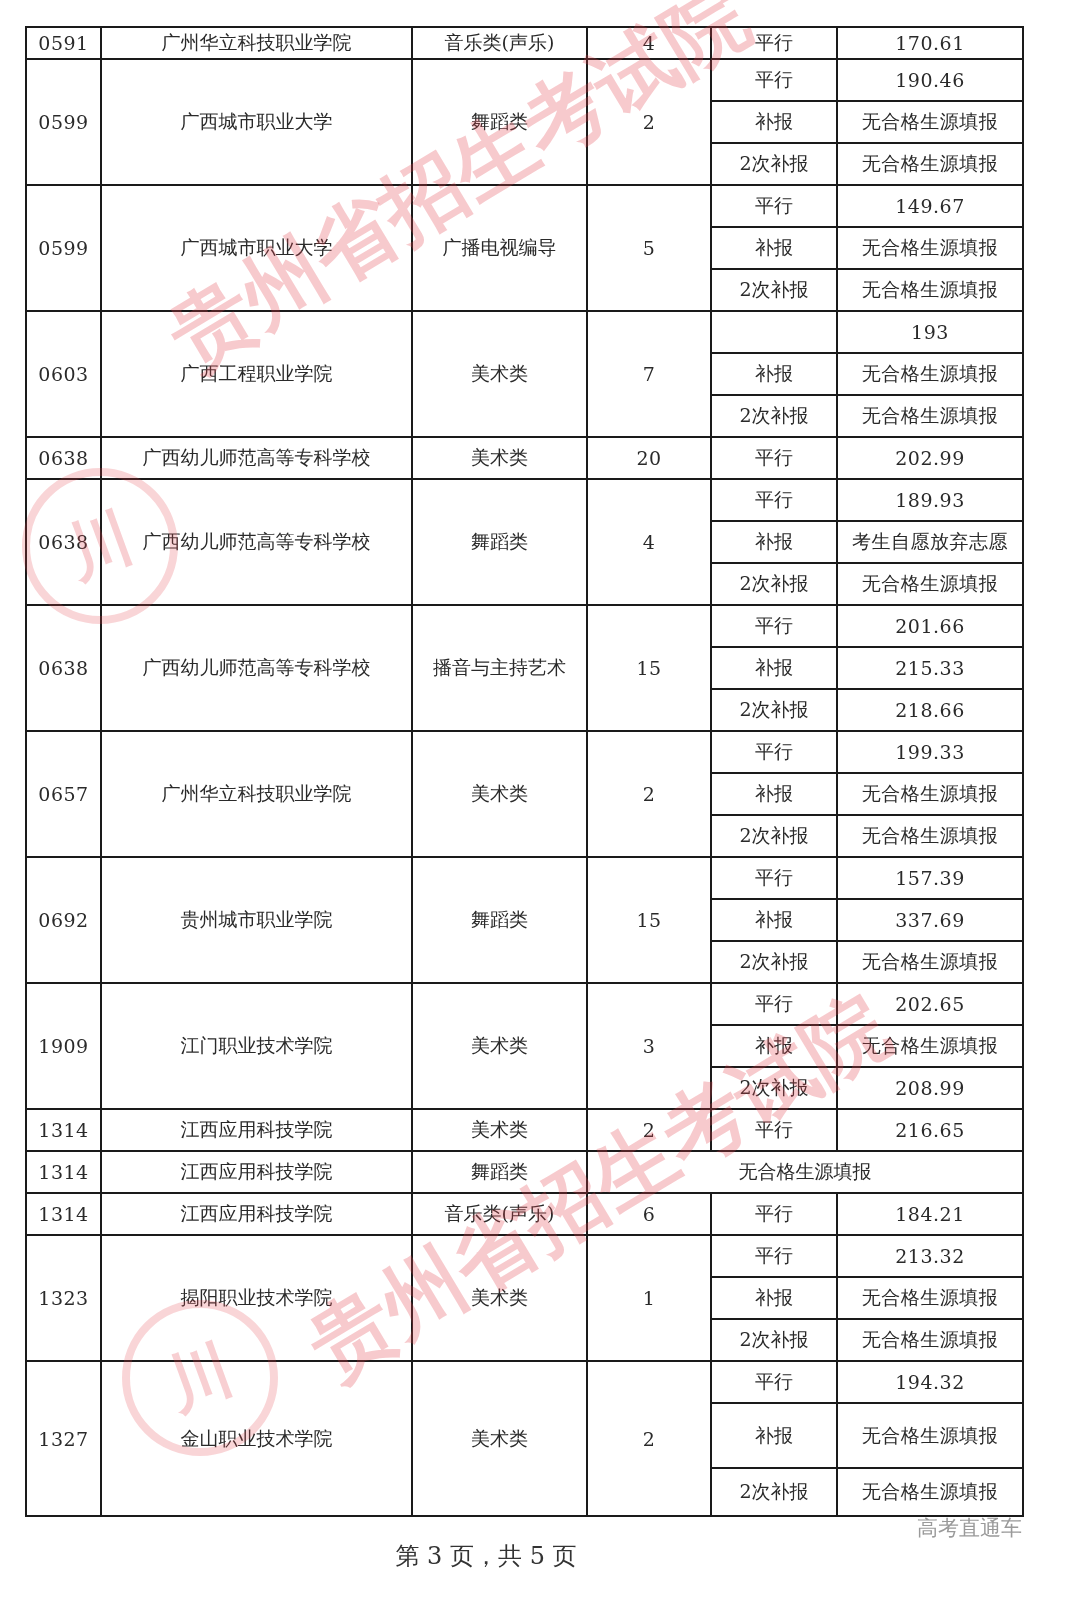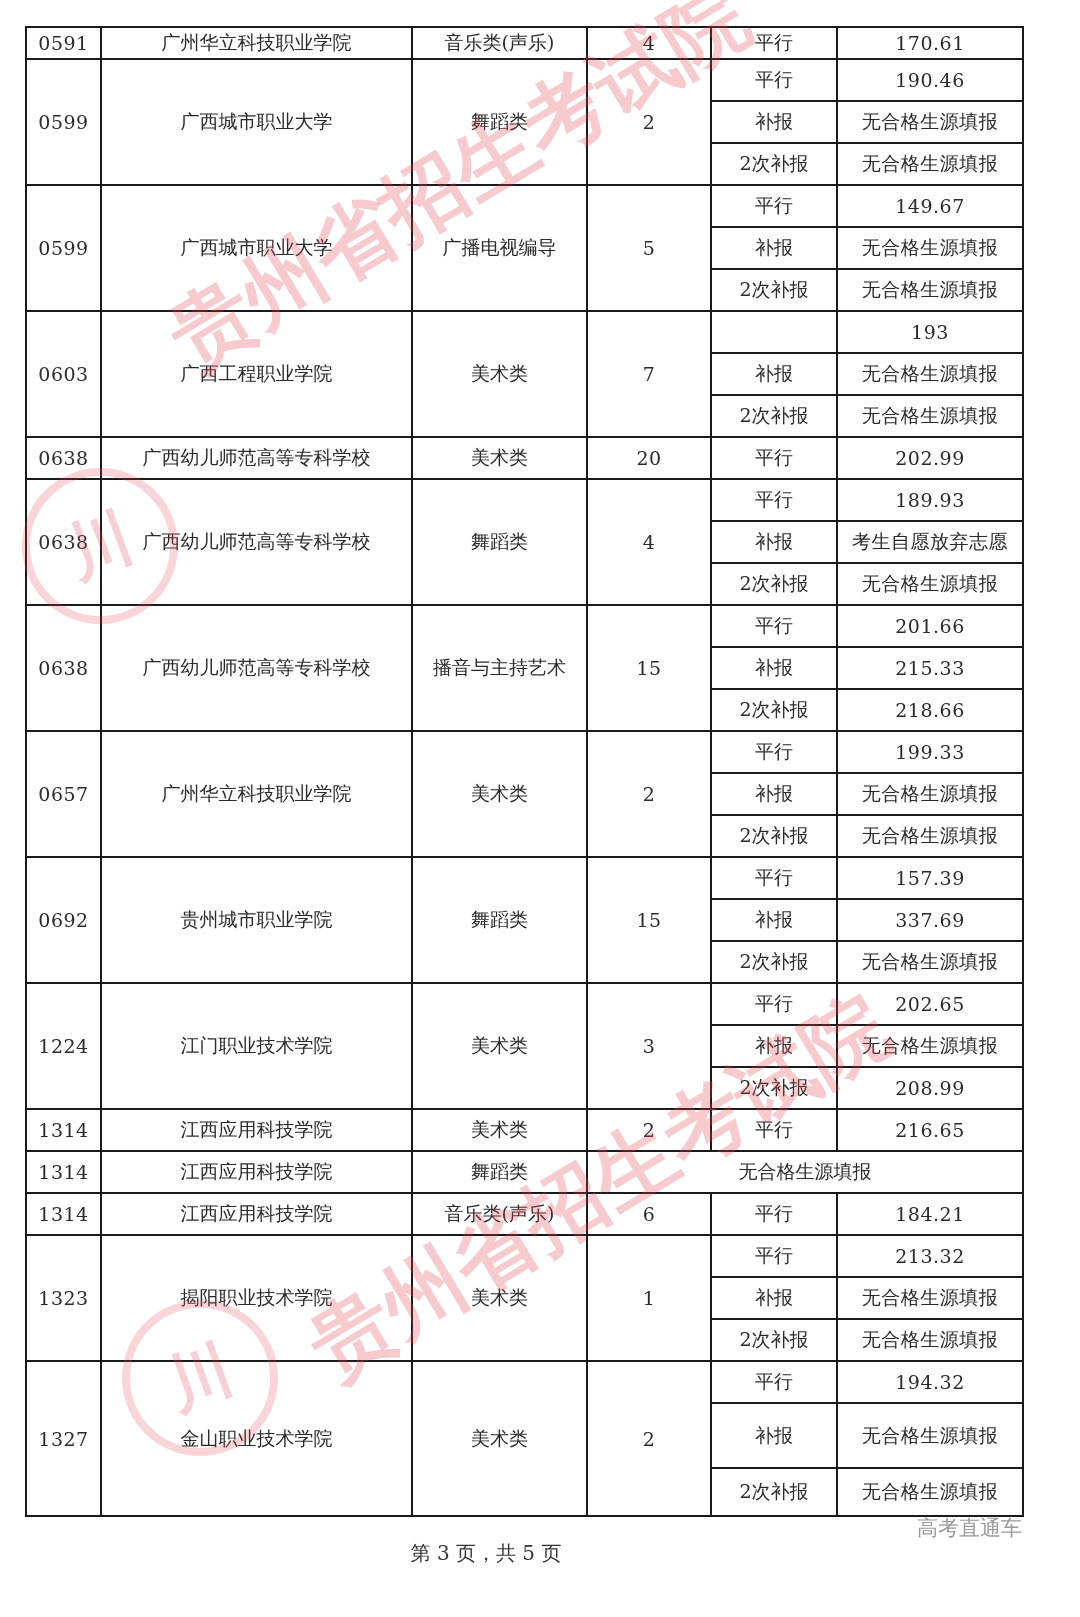--- a/index.html
+++ b/index.html
@@ -15,21 +15,21 @@
   #doc-table col.c-plan { width:124px; }
   #doc-table col.c-round { width:126px; }
   #doc-table col.c-score { width:186px; }
   .num { font-family:"DejaVu Serif", "Liberation Serif", serif; letter-spacing:0.5px; }
   .wm { position:absolute; color:rgba(226,64,74,0.28); font-family:"DejaVu Sans","Liberation Sans",sans-serif;
         font-weight:bold; pointer-events:none; white-space:nowrap; }
   .stamp { position:absolute; border:8px solid rgba(226,64,74,0.22); border-radius:50%;
            pointer-events:none; }
   .stamp-inner { position:absolute; left:50%; top:50%; transform:translate(-50%,-50%) rotate(-20deg);
                  color:rgba(226,64,74,0.25); font-size:64px; font-family:"DejaVu Sans",sans-serif; font-weight:bold; }
-  #footer { position:absolute; left:0; width:972px; top:1540px; text-align:center; font-size:20px; color:#333; }
+  #footer { position:absolute; left:0; width:972px; top:1540px; text-align:center; font-size:24px; color:#333; }
   #brand { position:absolute; right:58px; top:1514px; font-size:21px; color:#9a9a9a;
            font-family:"DejaVu Sans","Liberation Sans",sans-serif; }
 </style>
 </head>
 <body>
 
 <table id="doc-table">
   <colgroup>
     <col class="c-code">
       <col class="c-school">
@@ -161,21 +161,21 @@
       </tr>
       <tr style="height: 42px;">
         <td>补报</td>
         <td class="num">337.69</td>
       </tr>
       <tr style="height: 42px;">
         <td>2次补报</td>
         <td class="num">无合格生源填报</td>
       </tr>
       <tr style="height: 42px;">
-        <td rowspan="3" class="num">1224</td>
+        <td rowspan="3" class="num">1909</td>
         <td rowspan="3">江门职业技术学院</td>
         <td rowspan="3">美术类</td>
         <td rowspan="3" class="num">3</td>
         <td>平行</td>
         <td class="num">202.65</td>
       </tr>
       <tr style="height: 42px;">
         <td>补报</td>
         <td class="num">无合格生源填报</td>
       </tr>

